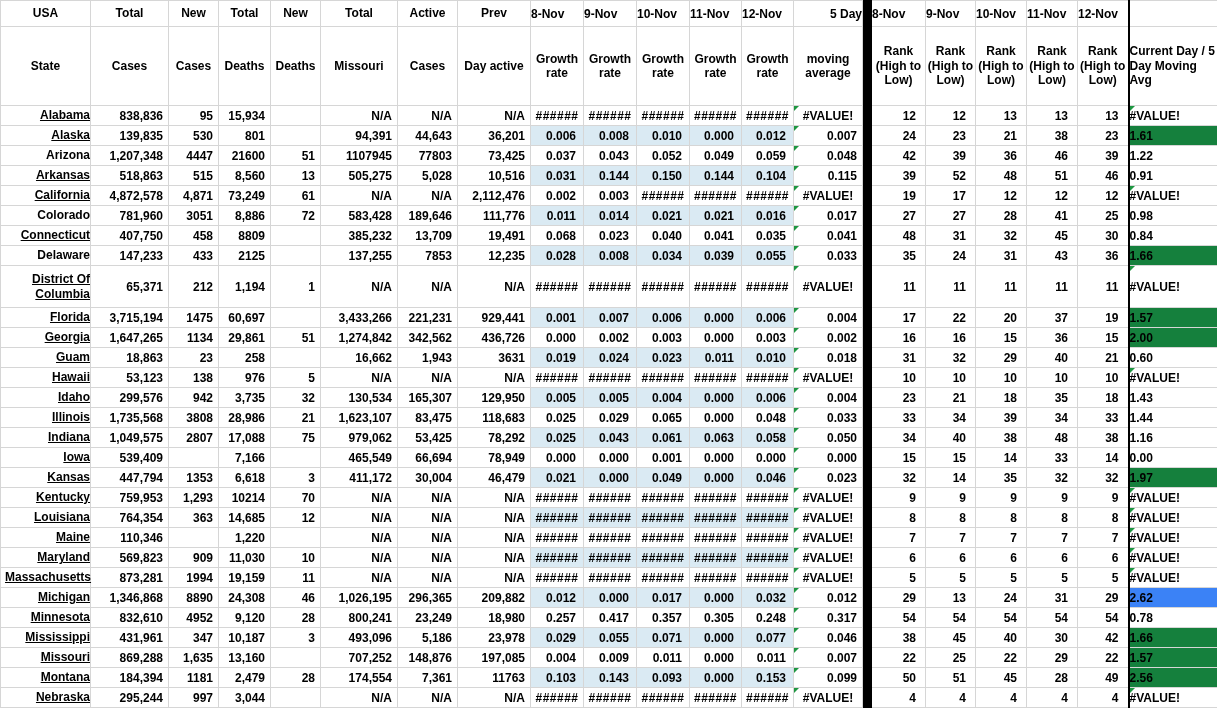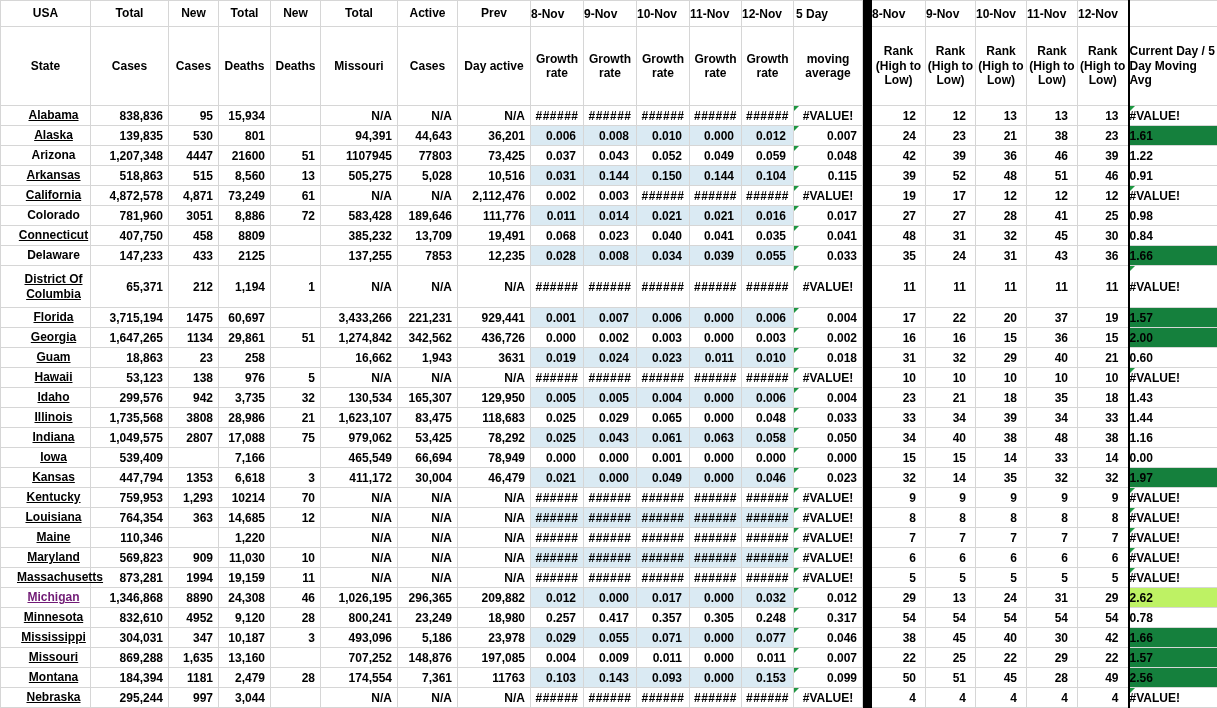--- a/index.html
+++ b/index.html
@@ -8,33 +8,33 @@
         font-family:"Liberation Sans","DejaVu Sans",sans-serif;font-weight:700;
         font-size:12px;color:#000}
   td{border:1px solid #d6d6d6;padding:0;vertical-align:middle;overflow:hidden;
      white-space:nowrap;background:#fff}
   tr{height:20px}
   tr.h1{height:26px}
   tr.h2{height:79px}
   tr.tall{height:42px}
   .hc{text-align:center;white-space:normal;line-height:1.2}
   .h-date{text-align:left;padding-right:20px}
-  .h-5day{text-align:left;padding-left:2px}
-  .c-state{text-align:center;padding-left:16px;white-space:normal;overflow:visible;line-height:1.25}
+  .h-5day{text-align:right;padding-left:2px}
+  .c-state{text-align:right;padding-left:4px;white-space:normal;overflow:visible;line-height:1.25}
   .u{text-decoration:underline}
   .num{text-align:right;padding-right:5px}
   .g{padding-right:7px}
   .band{background:#daeaf3}
   .hash{text-align:center;padding:0;letter-spacing:.5px}
   .err{text-align:center;padding:0}
   .rank{padding-right:9px}
   .avg{position:relative}
   .cur{position:relative;text-align:left;border-left:2px solid #000}
   .bg-yellow{background:#15803d}
-  .bg-red{background:#bef264}
+  .bg-red{background:#3b82f6}
   .divider{background:#000;border:1px solid #000}
   .tri{position:absolute;top:0;left:0;width:0;height:0;
        border-top:5px solid #1e9641;border-right:5px solid transparent;display:block}
 </style>
 </head>
 <body>
 
 <div class="sheet">
 <table>
   <colgroup>
@@ -630,21 +630,21 @@
           <td class="err avg">#VALUE!<span class="tri"></span></td>
           <td class="divider"></td>
           <td class="num rank">5</td>
           <td class="num rank">5</td>
           <td class="num rank">5</td>
           <td class="num rank">5</td>
           <td class="num rank">5</td>
           <td class="cur">#VALUE!<span class="tri"></span></td>
         </tr>
         <tr>
-          <td class="c-state"><span class="u" style="color: #701a75;">Michigan</span></td>
+          <td class="c-state"><span class="u" style="color: #000000;">Michigan</span></td>
           <td class="num">1,346,868</td>
           <td class="num">8890</td>
           <td class="num">24,308</td>
           <td class="num">46</td>
           <td class="num">1,026,195</td>
           <td class="num">296,365</td>
           <td class="num">209,882</td>
           <td class="num g band">0.012</td>
           <td class="num g band">0.000</td>
           <td class="num g band">0.017</td>
@@ -677,21 +677,21 @@
           <td class="divider"></td>
           <td class="num rank">54</td>
           <td class="num rank">54</td>
           <td class="num rank">54</td>
           <td class="num rank">54</td>
           <td class="num rank">54</td>
           <td class="cur">0.78</td>
         </tr>
         <tr>
           <td class="c-state"><span class="u">Mississippi</span></td>
-          <td class="num">304,031</td>
+          <td class="num">431,961</td>
           <td class="num">347</td>
           <td class="num">10,187</td>
           <td class="num">3</td>
           <td class="num">493,096</td>
           <td class="num">5,186</td>
           <td class="num">23,978</td>
           <td class="num g band">0.029</td>
           <td class="num g band">0.055</td>
           <td class="num g band">0.071</td>
           <td class="num g band">0.000</td>

